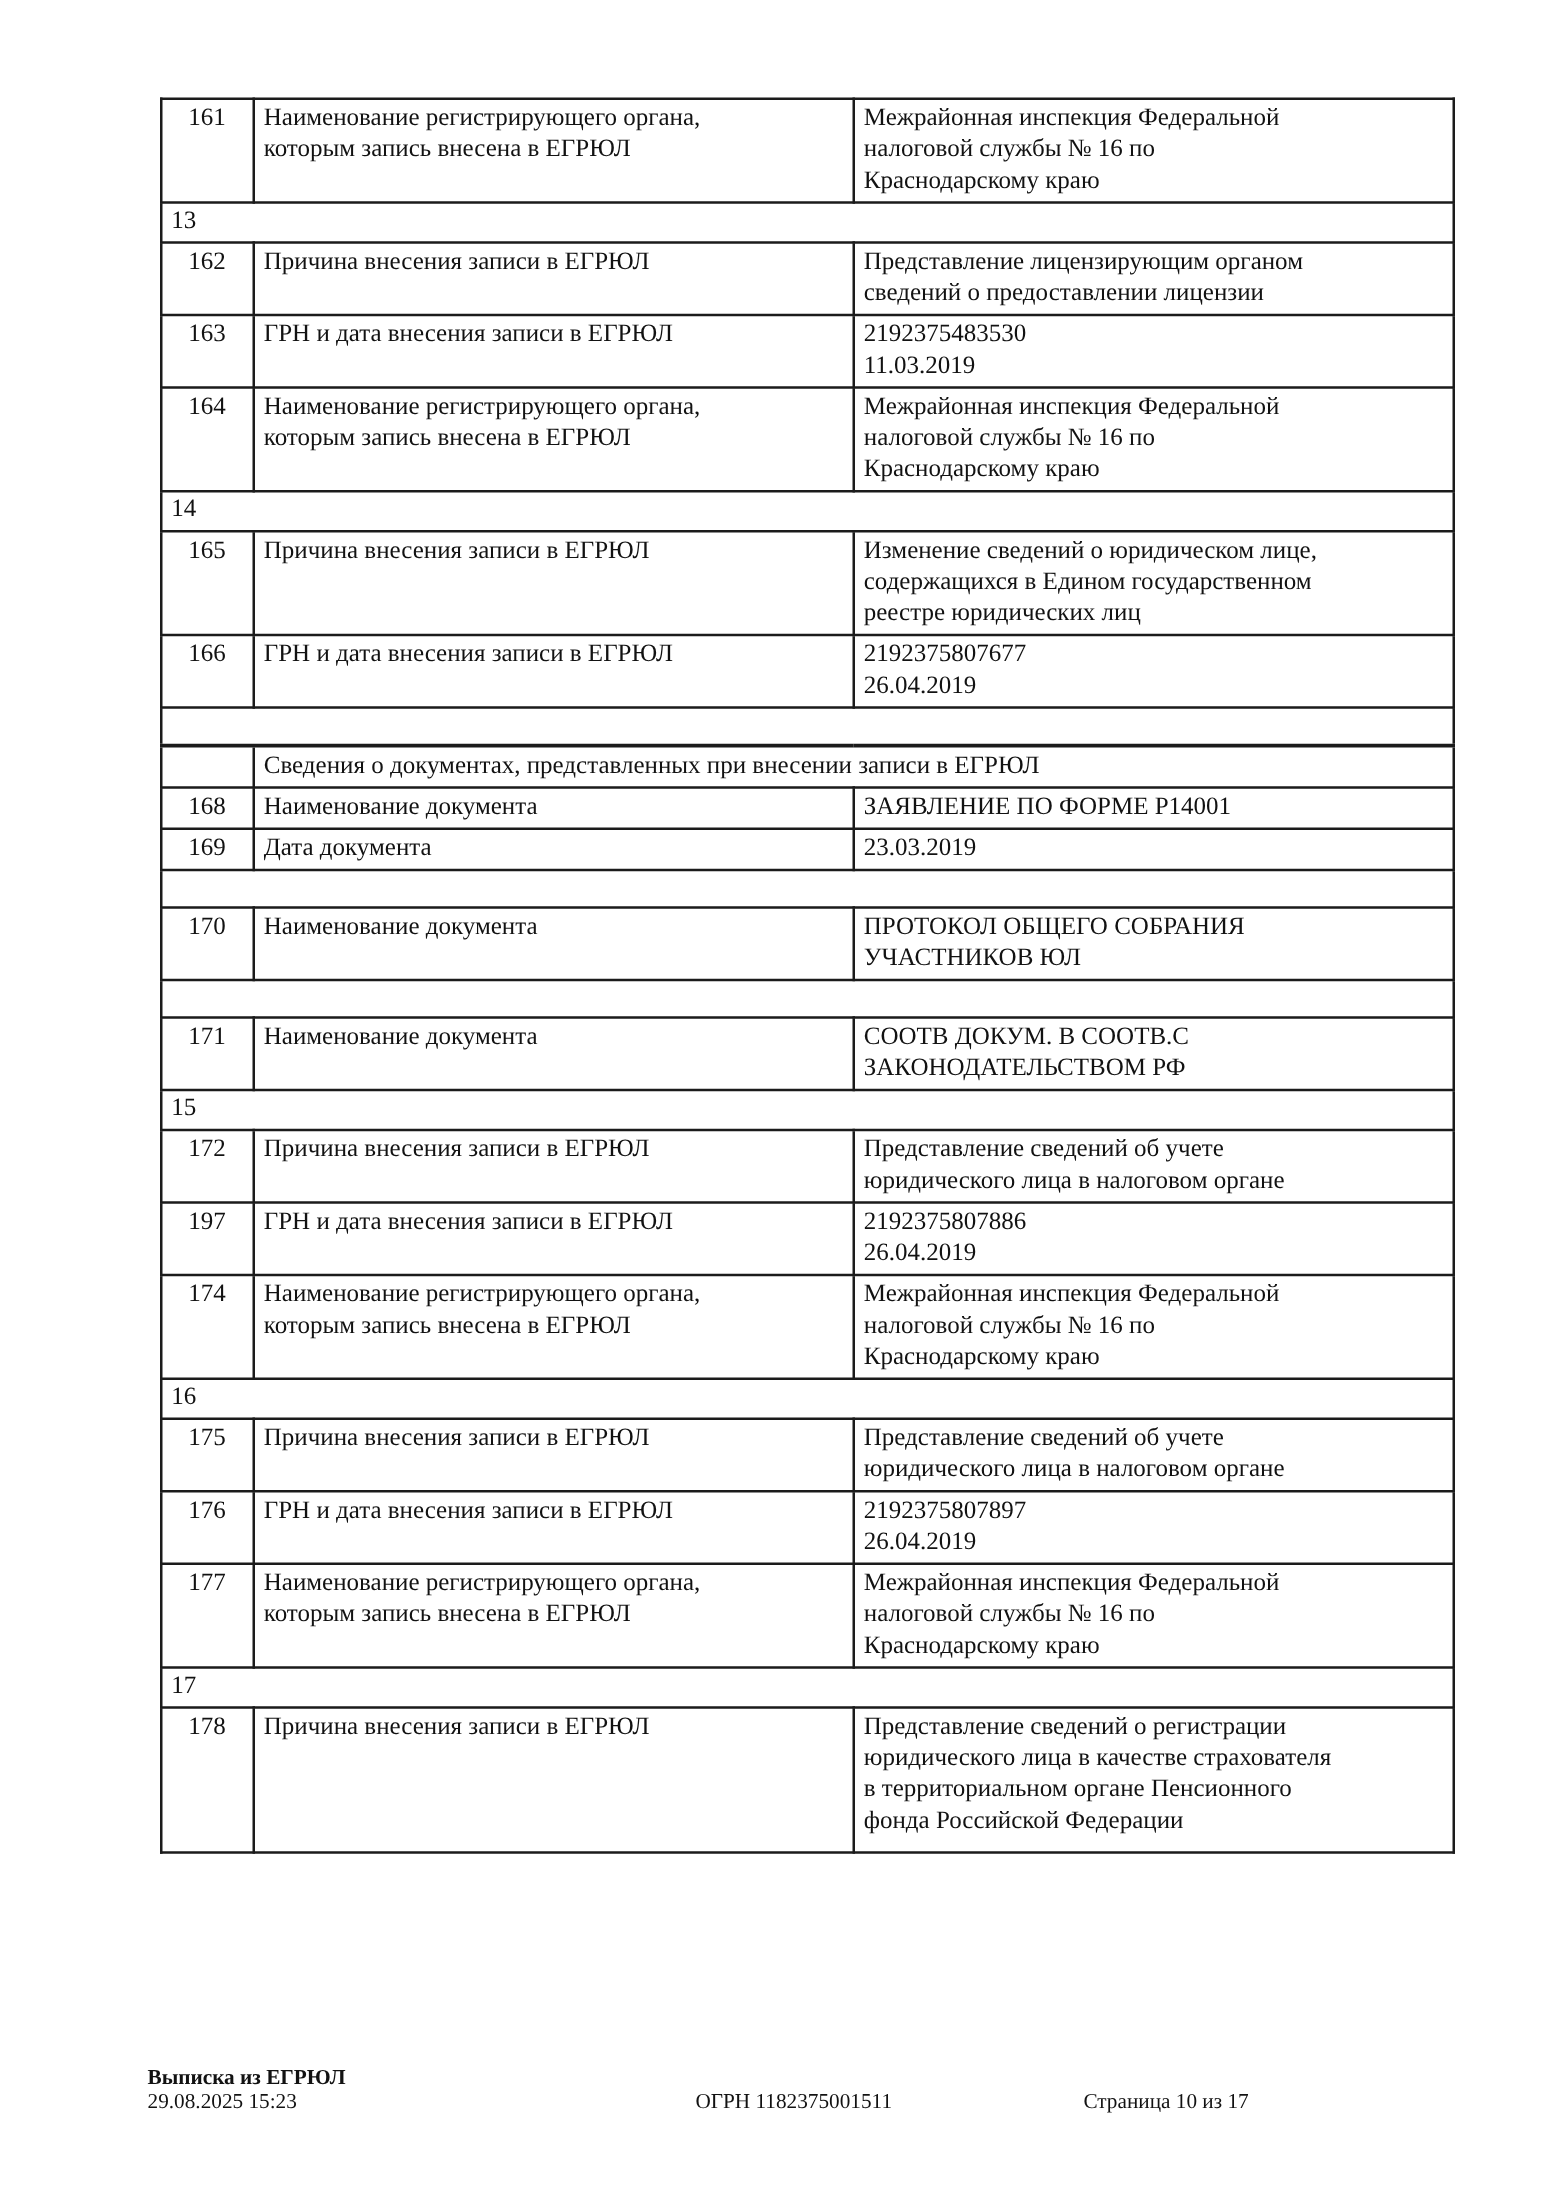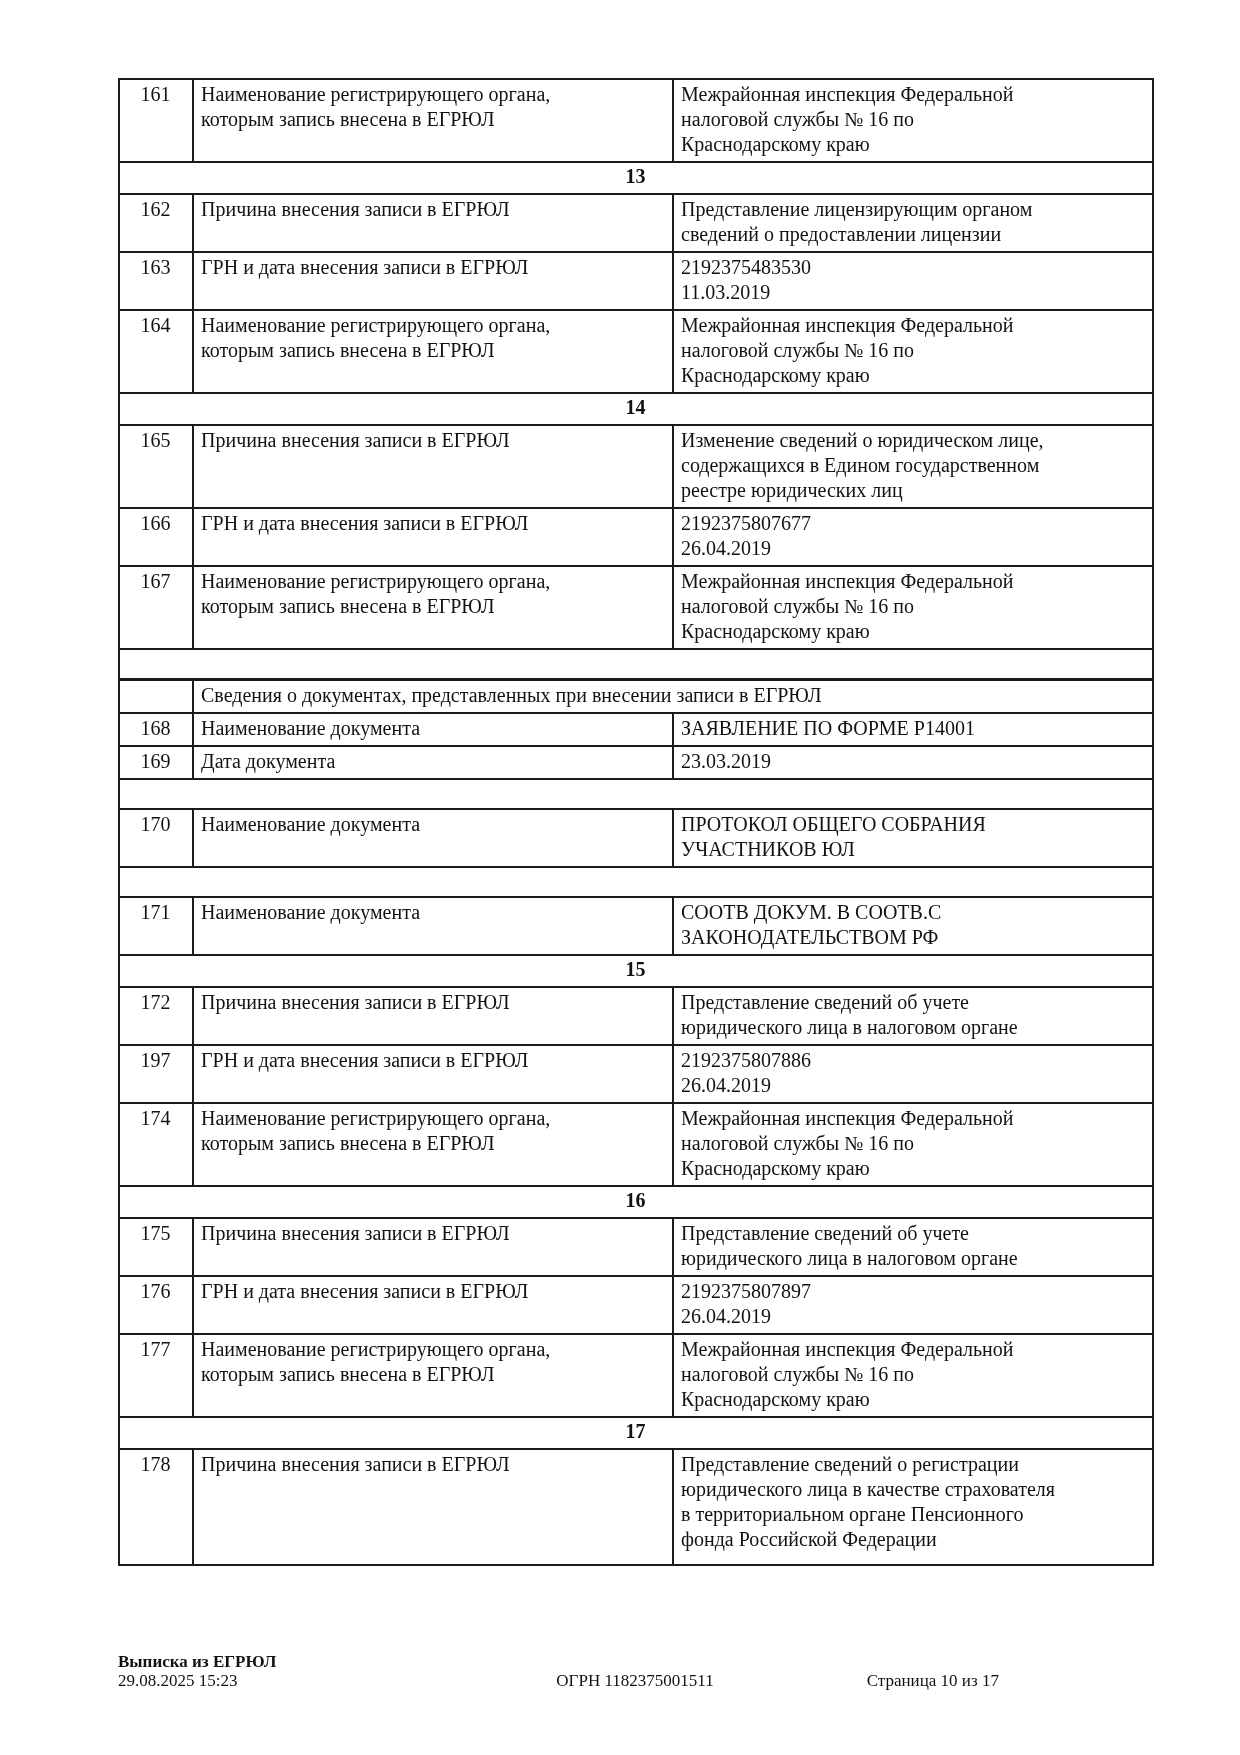--- a/index.html
+++ b/index.html
@@ -8,21 +8,21 @@
     position: relative;
     width: 1240px;
     height: 1755px;
     font-family: "Liberation Serif", "DejaVu Serif", serif;
     color: #121212;
     overflow: hidden;
   }
 
   .table-wrap {
     position: absolute;
-    left: 118px;
+    left: 128px;
     top: 78px;
     width: 946px;
   }
 
   table.egrul {
     width: 100%;
     border-collapse: collapse;
     table-layout: fixed;
     font-size: 20px;
     line-height: 25px;
@@ -39,22 +39,22 @@
     overflow: hidden;
   }
 
   td.num {
     text-align: center;
     padding-left: 2px;
     padding-right: 2px;
   }
 
   tr.section-row td {
-    text-align: center;
-    font-weight: bold;
+    text-align: left;
+    font-weight: normal;
     height: 30px;
     padding-top: 1px;
   }
 
   tr.spacer-row td {
     height: 30px;
     padding: 0;
   }
 
   tr.subheader-row td {
@@ -131,28 +131,20 @@
           <td class="value">Изменение сведений о юридическом лице,
 содержащихся в Едином государственном
 реестре юридических лиц</td>
         </tr>
         <tr>
           <td class="num">166</td>
           <td class="label">ГРН и дата внесения записи в ЕГРЮЛ</td>
           <td class="value">2192375807677
 26.04.2019</td>
         </tr>
-        <tr>
-          <td class="num">167</td>
-          <td class="label">Наименование регистрирующего органа,
-которым запись внесена в ЕГРЮЛ</td>
-          <td class="value">Межрайонная инспекция Федеральной
-налоговой службы № 16 по
-Краснодарскому краю</td>
-        </tr>
         <tr class="spacer-row">
           <td class="spacer" colspan="3"></td>
         </tr>
         <tr class="subheader-row">
           <td class="num"></td>
           <td class="subheader" colspan="2">Сведения о документах, представленных при внесении записи в ЕГРЮЛ</td>
         </tr>
         <tr>
           <td class="num">168</td>
           <td class="label">Наименование документа</td>

